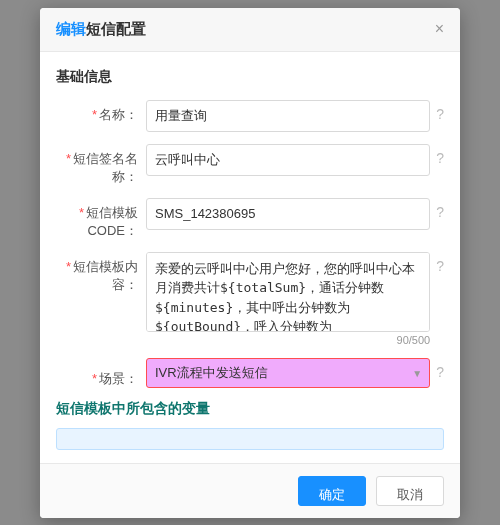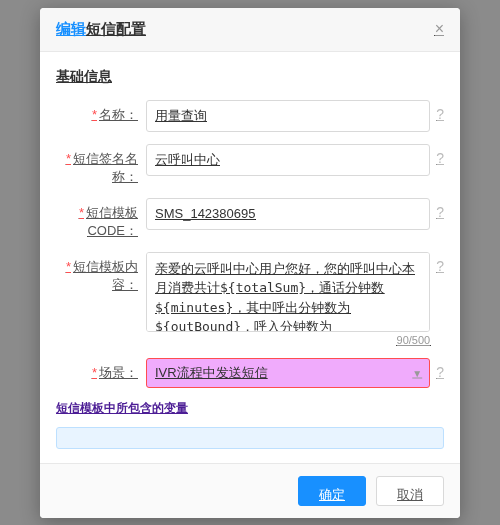--- a/index.html
+++ b/index.html
@@ -1,15 +1,15 @@
 <!DOCTYPE html>
 <html><head>
   <meta charset="utf-8">
   <style>
-    * { box-sizing: border-box; margin: 0; padding: 0; text-decoration: underline; }
+    * { box-sizing: border-box; margin: 0; padding: 0; }
     body {
       font-family: "PingFang SC", "Microsoft YaHei", sans-serif;
       font-size: 13px;
       background: #e8e8e8;
       width: 500px;
       height: 525px;
       overflow: hidden;
       display: flex;
       align-items: center;
       justify-content: center;
@@ -184,23 +184,23 @@
       margin-left: 4px;
       margin-top: 6px;
       font-weight: 500;
     }
 
     .variables-section {
       margin-top: 8px;
     }
 
     .variables-title {
-      font-size: 12px;
+      font-size: 14px;
       font-weight: 600;
-      color: #4c1d95;
+      color: #0f766e;
       margin-bottom: 10px;
     }
 
     .info-box {
       background: #e8f4ff;
       border: 1px solid #bde0ff;
       border-radius: 3px;
       padding: 10px 12px;
       font-size: 12px;
       color: #555;
@@ -237,21 +237,21 @@
 
     .btn-default {
       background: #fff;
       color: #555;
       border-color: #d9d9d9;
       text-align: right;
     }
 
     .scene-row {
       display: flex;
-      align-items: flex-start;
+      align-items: flex-end;
     }
 
     .scene-error-row {
       display: flex;
       align-items: center;
       margin-left: 90px;
       margin-top: -6px;
       margin-bottom: 8px;
     }
   </style>

